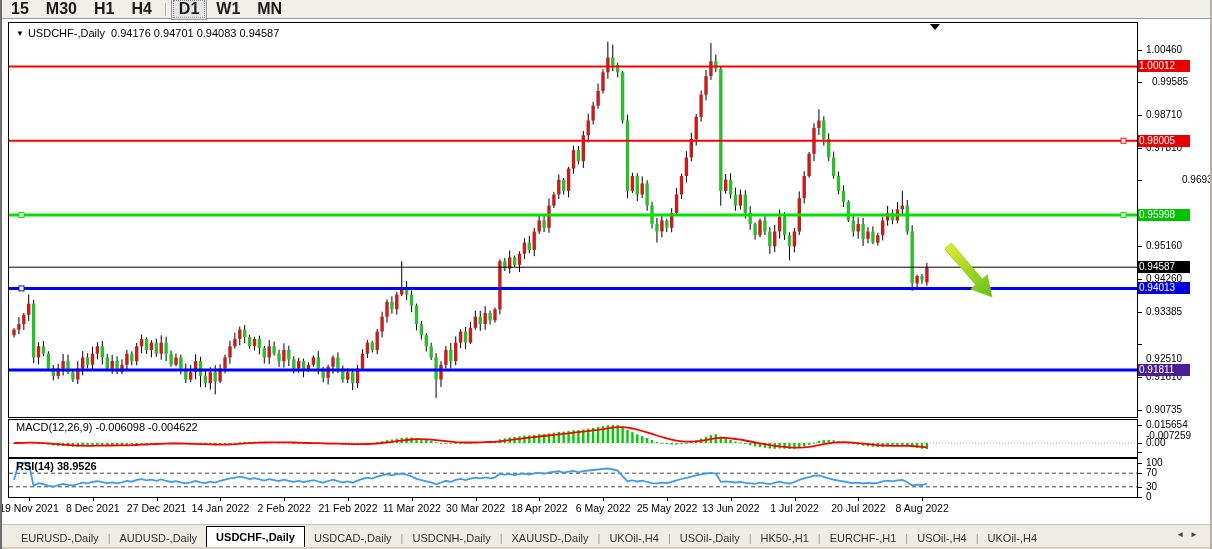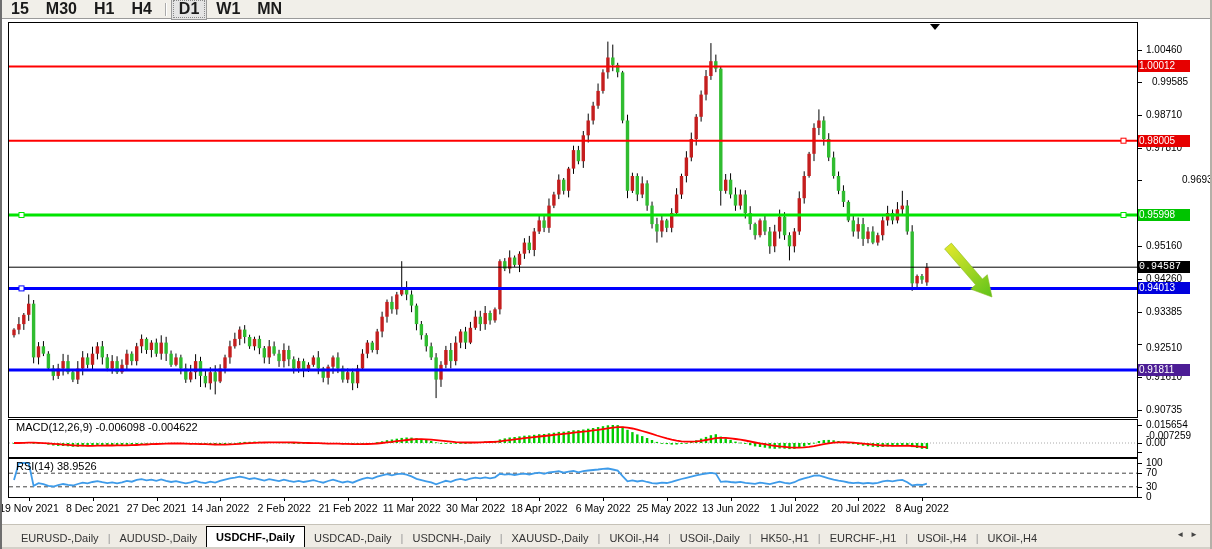--- a/index.html
+++ b/index.html
@@ -640,43 +640,44 @@
       <rect x="918.8" y="443.0" width="2.4" height="5.8" fill="#00CC00"></rect>
       <rect x="923.7" y="443.0" width="2.4" height="6.0" fill="#00CC00"></rect>
       <polyline fill="none" stroke="#FF0000" stroke-width="1.8" points="12.0,443.0 16.9,443.0 21.8,442.9 26.7,442.7 31.6,442.7 36.5,442.9 41.4,443.1 46.4,443.4 51.3,443.8 56.2,444.2 61.1,444.6 66.0,444.9 70.9,445.3 75.8,445.6 80.7,445.7 85.6,445.8 90.5,445.8 95.4,445.7 100.3,445.6 105.3,445.5 110.2,445.5 115.1,445.4 120.0,445.4 124.9,445.3 129.8,445.2 134.7,445.0 139.6,444.7 144.5,444.5 149.4,444.2 154.3,444.0 159.2,443.8 164.1,443.6 169.1,443.5 174.0,443.5 178.9,443.5 183.8,443.7 188.7,443.8 193.6,443.9 198.5,444.1 203.4,444.2 208.3,444.4 213.2,444.5 218.1,444.6 223.0,444.6 228.0,444.4 232.9,444.2 237.8,443.8 242.7,443.4 247.6,443.1 252.5,442.8 257.4,442.6 262.3,442.5 267.2,442.3 272.1,442.3 277.0,442.3 281.9,442.3 286.8,442.4 291.8,442.5 296.7,442.7 301.6,442.8 306.5,443.0 311.4,443.1 316.3,443.2 321.2,443.4 326.1,443.6 331.0,443.6 335.9,443.7 340.8,443.8 345.7,443.9 350.7,444.1 355.6,444.2 360.5,444.1 365.4,444.0 370.3,443.8 375.2,443.5 380.1,443.0 385.0,442.4 389.9,441.9 394.8,441.2 399.7,440.6 404.6,440.0 409.5,439.5 414.5,439.2 419.4,439.2 424.3,439.3 429.2,439.6 434.1,440.2 439.0,440.7 443.9,441.2 448.8,441.7 453.7,442.1 458.6,442.3 463.5,442.5 468.4,442.5 473.4,442.5 478.3,442.3 483.2,442.2 488.1,442.0 493.0,441.8 497.9,441.3 502.8,440.7 507.7,440.1 512.6,439.4 517.5,438.8 522.4,438.2 527.3,437.6 532.2,437.1 537.2,436.5 542.1,436.0 547.0,435.5 551.9,434.9 556.8,434.3 561.7,433.8 566.6,433.3 571.5,432.7 576.4,432.2 581.3,431.6 586.2,431.1 591.1,430.4 596.1,429.8 601.0,429.1 605.9,428.3 610.8,427.7 615.7,427.2 620.6,427.1 625.5,427.6 630.4,428.5 635.3,429.7 640.2,431.0 645.1,432.4 650.0,433.9 654.9,435.5 659.9,437.0 664.8,438.4 669.7,439.6 674.6,440.6 679.5,441.3 684.4,441.6 689.3,441.6 694.2,441.4 699.1,440.8 704.0,440.0 708.9,439.1 713.8,438.1 718.8,437.8 723.7,437.9 728.6,438.3 733.5,439.0 738.4,439.7 743.3,440.5 748.2,441.5 753.1,442.5 758.0,443.4 762.9,444.2 767.8,445.1 772.7,445.8 777.6,446.4 782.6,446.8 787.5,447.3 792.4,447.6 797.3,447.7 802.2,447.4 807.1,446.9 812.0,446.1 816.9,445.1 821.8,444.1 826.7,443.3 831.6,442.7 836.5,442.3 841.5,442.2 846.4,442.4 851.3,442.7 856.2,443.1 861.1,443.6 866.0,444.1 870.9,444.7 875.8,445.2 880.7,445.5 885.6,445.7 890.5,445.8 895.4,445.8 900.3,445.8 905.3,445.7 910.2,446.0 915.1,446.4 920.0,446.9 924.9,447.3"></polyline>
     </svg>
   <svg id="svgRsi" style="left:7px;top:459px;" width="1128" height="38" viewBox="7 459 1128 38">
       <line x1="7" y1="473.2" x2="1135" y2="473.2" stroke="#444" stroke-width="1" stroke-dasharray="4 3"></line>
       <line x1="7" y1="486.8" x2="1135" y2="486.8" stroke="#444" stroke-width="1" stroke-dasharray="4 3"></line>
       <polyline fill="none" stroke="#3E9BE9" stroke-width="1.8" points="12.0,480.0 16.9,463.0 21.8,463.0 26.7,463.0 31.6,485.9 36.5,483.1 41.4,484.2 46.4,485.9 51.3,486.5 56.2,485.2 61.1,484.0 66.0,484.9 70.9,485.5 75.8,484.0 80.7,482.7 85.6,483.3 90.5,482.0 95.4,481.1 100.3,482.2 105.3,483.2 110.2,482.3 115.1,483.3 120.0,482.3 124.9,480.9 129.8,481.7 134.7,479.9 139.6,479.1 144.5,480.4 149.4,479.6 154.3,480.9 159.2,479.5 164.1,480.8 169.1,482.0 174.0,481.1 178.9,482.3 183.8,483.4 188.7,482.3 193.6,480.9 198.5,482.4 203.4,483.2 208.3,481.7 213.2,482.6 218.1,480.9 223.0,479.6 228.0,478.4 232.9,477.6 237.8,476.6 242.7,477.7 247.6,479.0 252.5,478.1 257.4,479.4 262.3,480.6 267.2,479.2 272.1,480.1 277.0,481.1 281.9,479.6 286.8,480.8 291.8,481.9 296.7,480.8 301.6,482.0 306.5,481.1 311.4,480.1 316.3,481.5 321.2,482.7 326.1,481.0 331.0,479.7 335.9,481.2 340.8,482.5 345.7,481.4 350.7,482.7 355.6,480.6 360.5,478.8 365.4,477.6 370.3,478.6 375.2,476.7 380.1,475.3 385.0,474.2 389.9,475.3 394.8,474.1 399.7,473.6 404.6,474.7 409.5,476.4 414.5,478.8 419.4,480.1 424.3,481.3 429.2,482.4 434.1,484.3 439.0,482.5 443.9,480.8 448.8,481.8 453.7,479.9 458.6,478.8 463.5,480.0 468.4,478.6 473.4,477.6 478.3,478.4 483.2,477.4 488.1,478.3 493.0,477.3 497.9,473.8 502.8,474.7 507.7,474.1 512.6,475.0 517.5,474.2 522.4,473.6 527.3,474.5 532.2,473.4 537.2,472.7 542.1,473.8 547.0,472.5 551.9,471.9 556.8,471.2 561.7,472.7 566.6,471.6 571.5,470.8 576.4,472.3 581.3,471.1 586.2,470.5 591.1,470.0 596.1,469.5 601.0,468.9 605.9,468.5 610.8,469.5 615.7,470.6 620.6,476.1 625.5,481.3 630.4,480.4 635.3,481.5 640.2,480.7 645.1,482.0 650.0,483.1 654.9,483.5 659.9,482.6 664.8,483.0 669.7,481.8 674.6,480.3 679.5,479.0 684.4,477.8 689.3,476.6 694.2,475.4 699.1,474.3 704.0,473.5 708.9,472.9 713.8,473.6 718.8,481.9 723.7,481.3 728.6,482.0 733.5,482.5 738.4,481.8 743.3,482.8 748.2,483.3 753.1,483.9 758.0,482.7 762.9,483.3 767.8,484.1 772.7,482.9 777.6,481.7 782.6,482.8 787.5,483.5 792.4,482.2 797.3,479.8 802.2,478.3 807.1,477.1 812.0,475.7 816.9,475.4 821.8,476.9 826.7,478.3 831.6,479.7 836.5,480.7 841.5,481.4 846.4,482.5 851.3,483.2 856.2,482.6 861.1,483.5 866.0,482.8 870.9,483.5 875.8,482.8 880.7,481.4 885.6,480.7 890.5,481.3 895.4,480.3 900.3,479.9 905.3,482.2 910.2,485.5 915.1,484.7 920.0,485.0 924.9,483.6"></polyline>
     </svg>
 
+  <div id="chartTitle"><span class="tri">▼</span><span>USDCHF-,Daily</span>&nbsp;&nbsp;<span>0.94176 0.94701 0.94083 0.94587</span></div>
 
   <div class="indLabel" style="top:421px;">MACD(12,26,9) -0.006098 -0.004622</div>
-  <div class="indLabel" style="top:460px;">RSI(14) 38.9526</div>
+  <div class="indLabel" style="top:460px;font-weight:bold;">RSI(14) 38.9526</div>
 
   <div id="priceAxis">
       <div class="tick" style="top: 27.8px;"></div>
       <div class="ticklabel" style="top: 21.8px;">1.00460</div>
       <div class="tick" style="top: 60.2px;"></div>
       <div class="ticklabel" style="top: 54.2px; padding-left: 6px;">0.99585</div>
       <div class="tick" style="top: 92.6px;"></div>
       <div class="ticklabel" style="top: 86.6px;">0.98710</div>
       <div class="tick" style="top: 125.9px;"></div>
       <div class="ticklabel" style="top: 119.9px;">0.97810</div>
       <div class="tick" style="top: 158.3px;"></div>
       <div class="ticklabel" style="top: 152.3px; padding-left: 36px;">0.96935</div>
       <div class="tick" style="top: 224px;"></div>
       <div class="ticklabel" style="top: 218px;">0.95160</div>
       <div class="tick" style="top: 257.3px;"></div>
       <div class="ticklabel" style="top: 251.3px;">0.94260</div>
       <div class="tick" style="top: 289.7px;"></div>
       <div class="ticklabel" style="top: 283.7px;">0.93385</div>
       <div class="tick" style="top: 322.1px;"></div>
-      <div class="ticklabel" style="top: 320px;">0.92510</div>
+      <div class="ticklabel" style="top: 331px;">0.92510</div>
       <div class="tick" style="top: 355.4px;"></div>
       <div class="ticklabel" style="top: 349.4px;">0.91610</div>
       <div class="tick" style="top: 387.8px;"></div>
       <div class="ticklabel" style="top: 381.8px;">0.90735</div>
       <div class="tick" style="top: 402.7px;"></div>
       <div class="ticklabel" style="top: 396.7px;">0.015654</div>
       <div class="tick" style="top: 421px;"></div>
       <div class="ticklabel" style="top: 415px;">0.00</div>
       <div class="tick" style="top: 429.5px;"></div>
       <div class="ticklabel" style="top: 408px;">-0.007259</div>
@@ -684,21 +685,21 @@
       <div class="ticklabel" style="top: 435px;">100</div>
       <div class="tick" style="top: 451.2px;"></div>
       <div class="ticklabel" style="top: 445.2px;">70</div>
       <div class="tick" style="top: 464.8px;"></div>
       <div class="ticklabel" style="top: 458.8px;">30</div>
       <div class="tick" style="top: 474.5px;"></div>
       <div class="ticklabel" style="top: 468.5px;">0</div>
       <div class="chip" style="top: 38.4px; background: rgb(230, 0, 0);">1.00012</div>
       <div class="chip" style="top: 112.7px; background: rgb(230, 0, 0);">0.98005</div>
       <div class="chip" style="top: 187px; background: rgb(0, 196, 0);">0.95998</div>
-      <div class="chip" style="top: 239.2px; background: rgb(0, 0, 0); font-family: Liberation Mono, monospace;">0.94587</div>
+      <div class="chip" style="top: 239.2px; background: rgb(0, 0, 0);">0.94587</div>
       <div class="chip" style="top: 260.4px; background: rgb(0, 0, 221);">0.94013</div>
       <div class="chip" style="top: 342px; background: #4c1d95;">0.91811</div>
     </div>
   <div id="dateAxis">
       <div class="dtick" style="left: 21px;"></div>
       <div class="dlabel" style="left: 21px;">19 Nov 2021</div>
       <div class="dtick" style="left: 84.8px;"></div>
       <div class="dlabel" style="left: 84.8px;">8 Dec 2021</div>
       <div class="dtick" style="left: 148.6px;"></div>
       <div class="dlabel" style="left: 148.6px;">27 Dec 2021</div>

